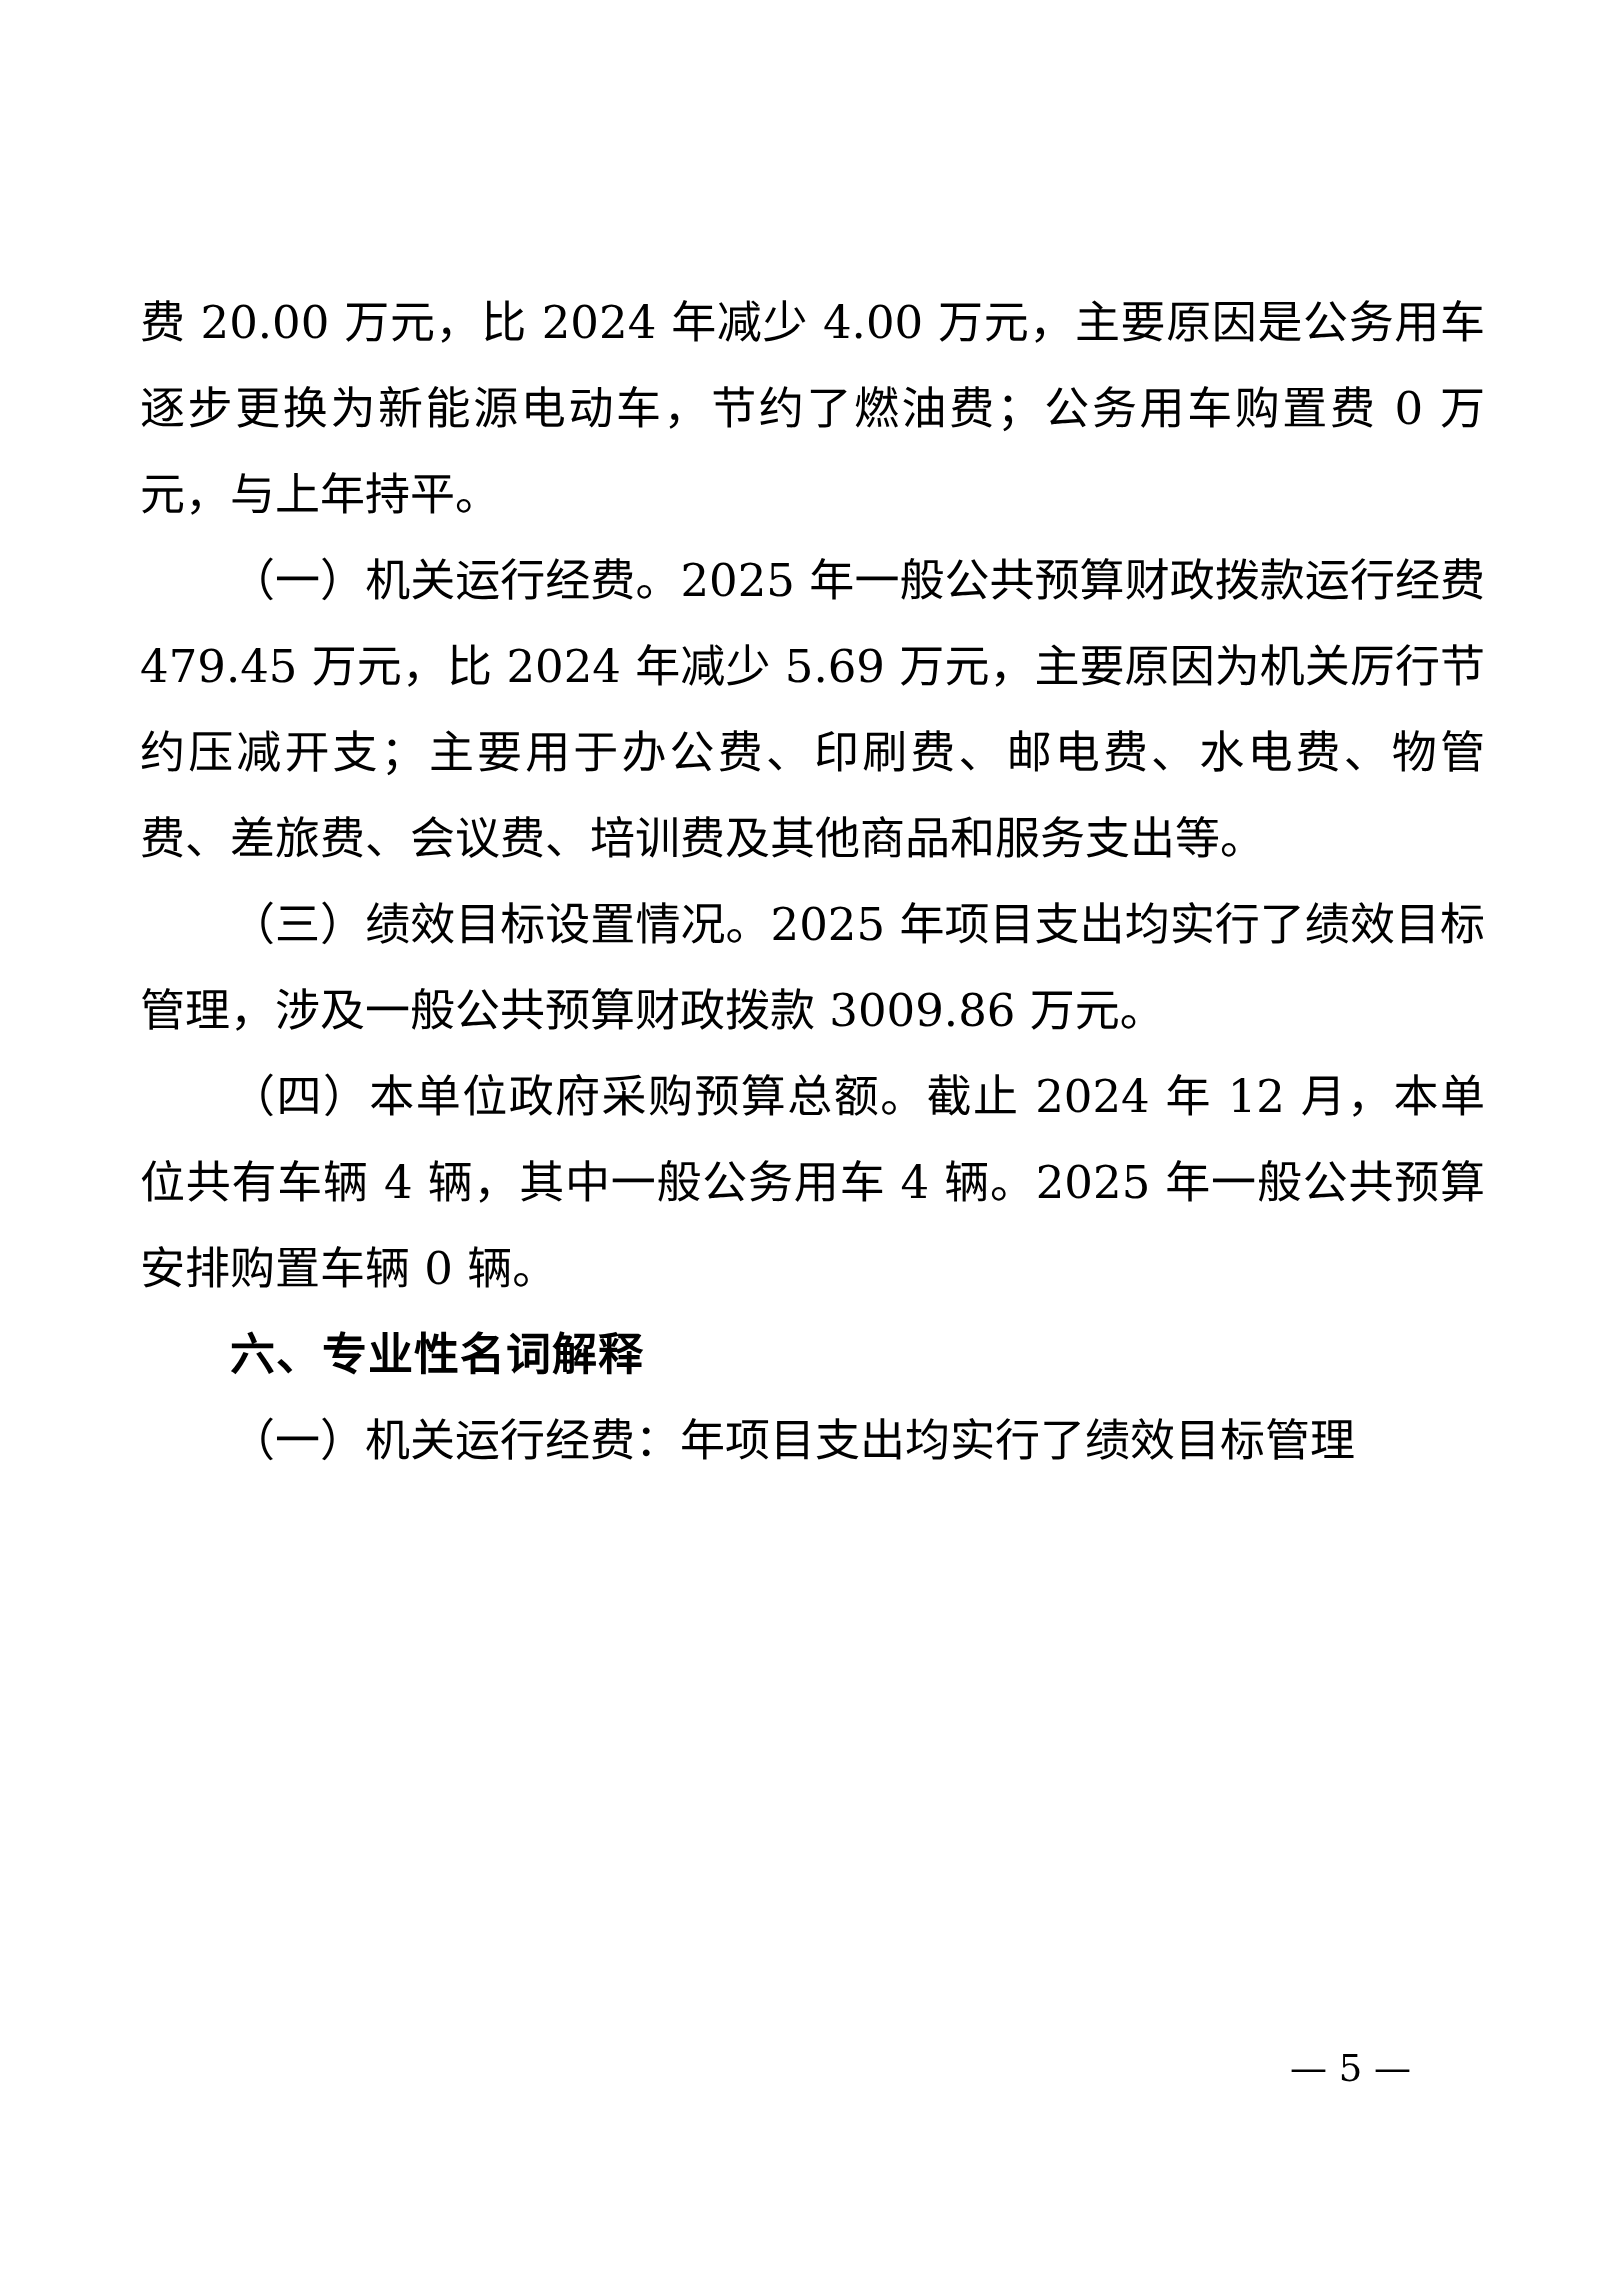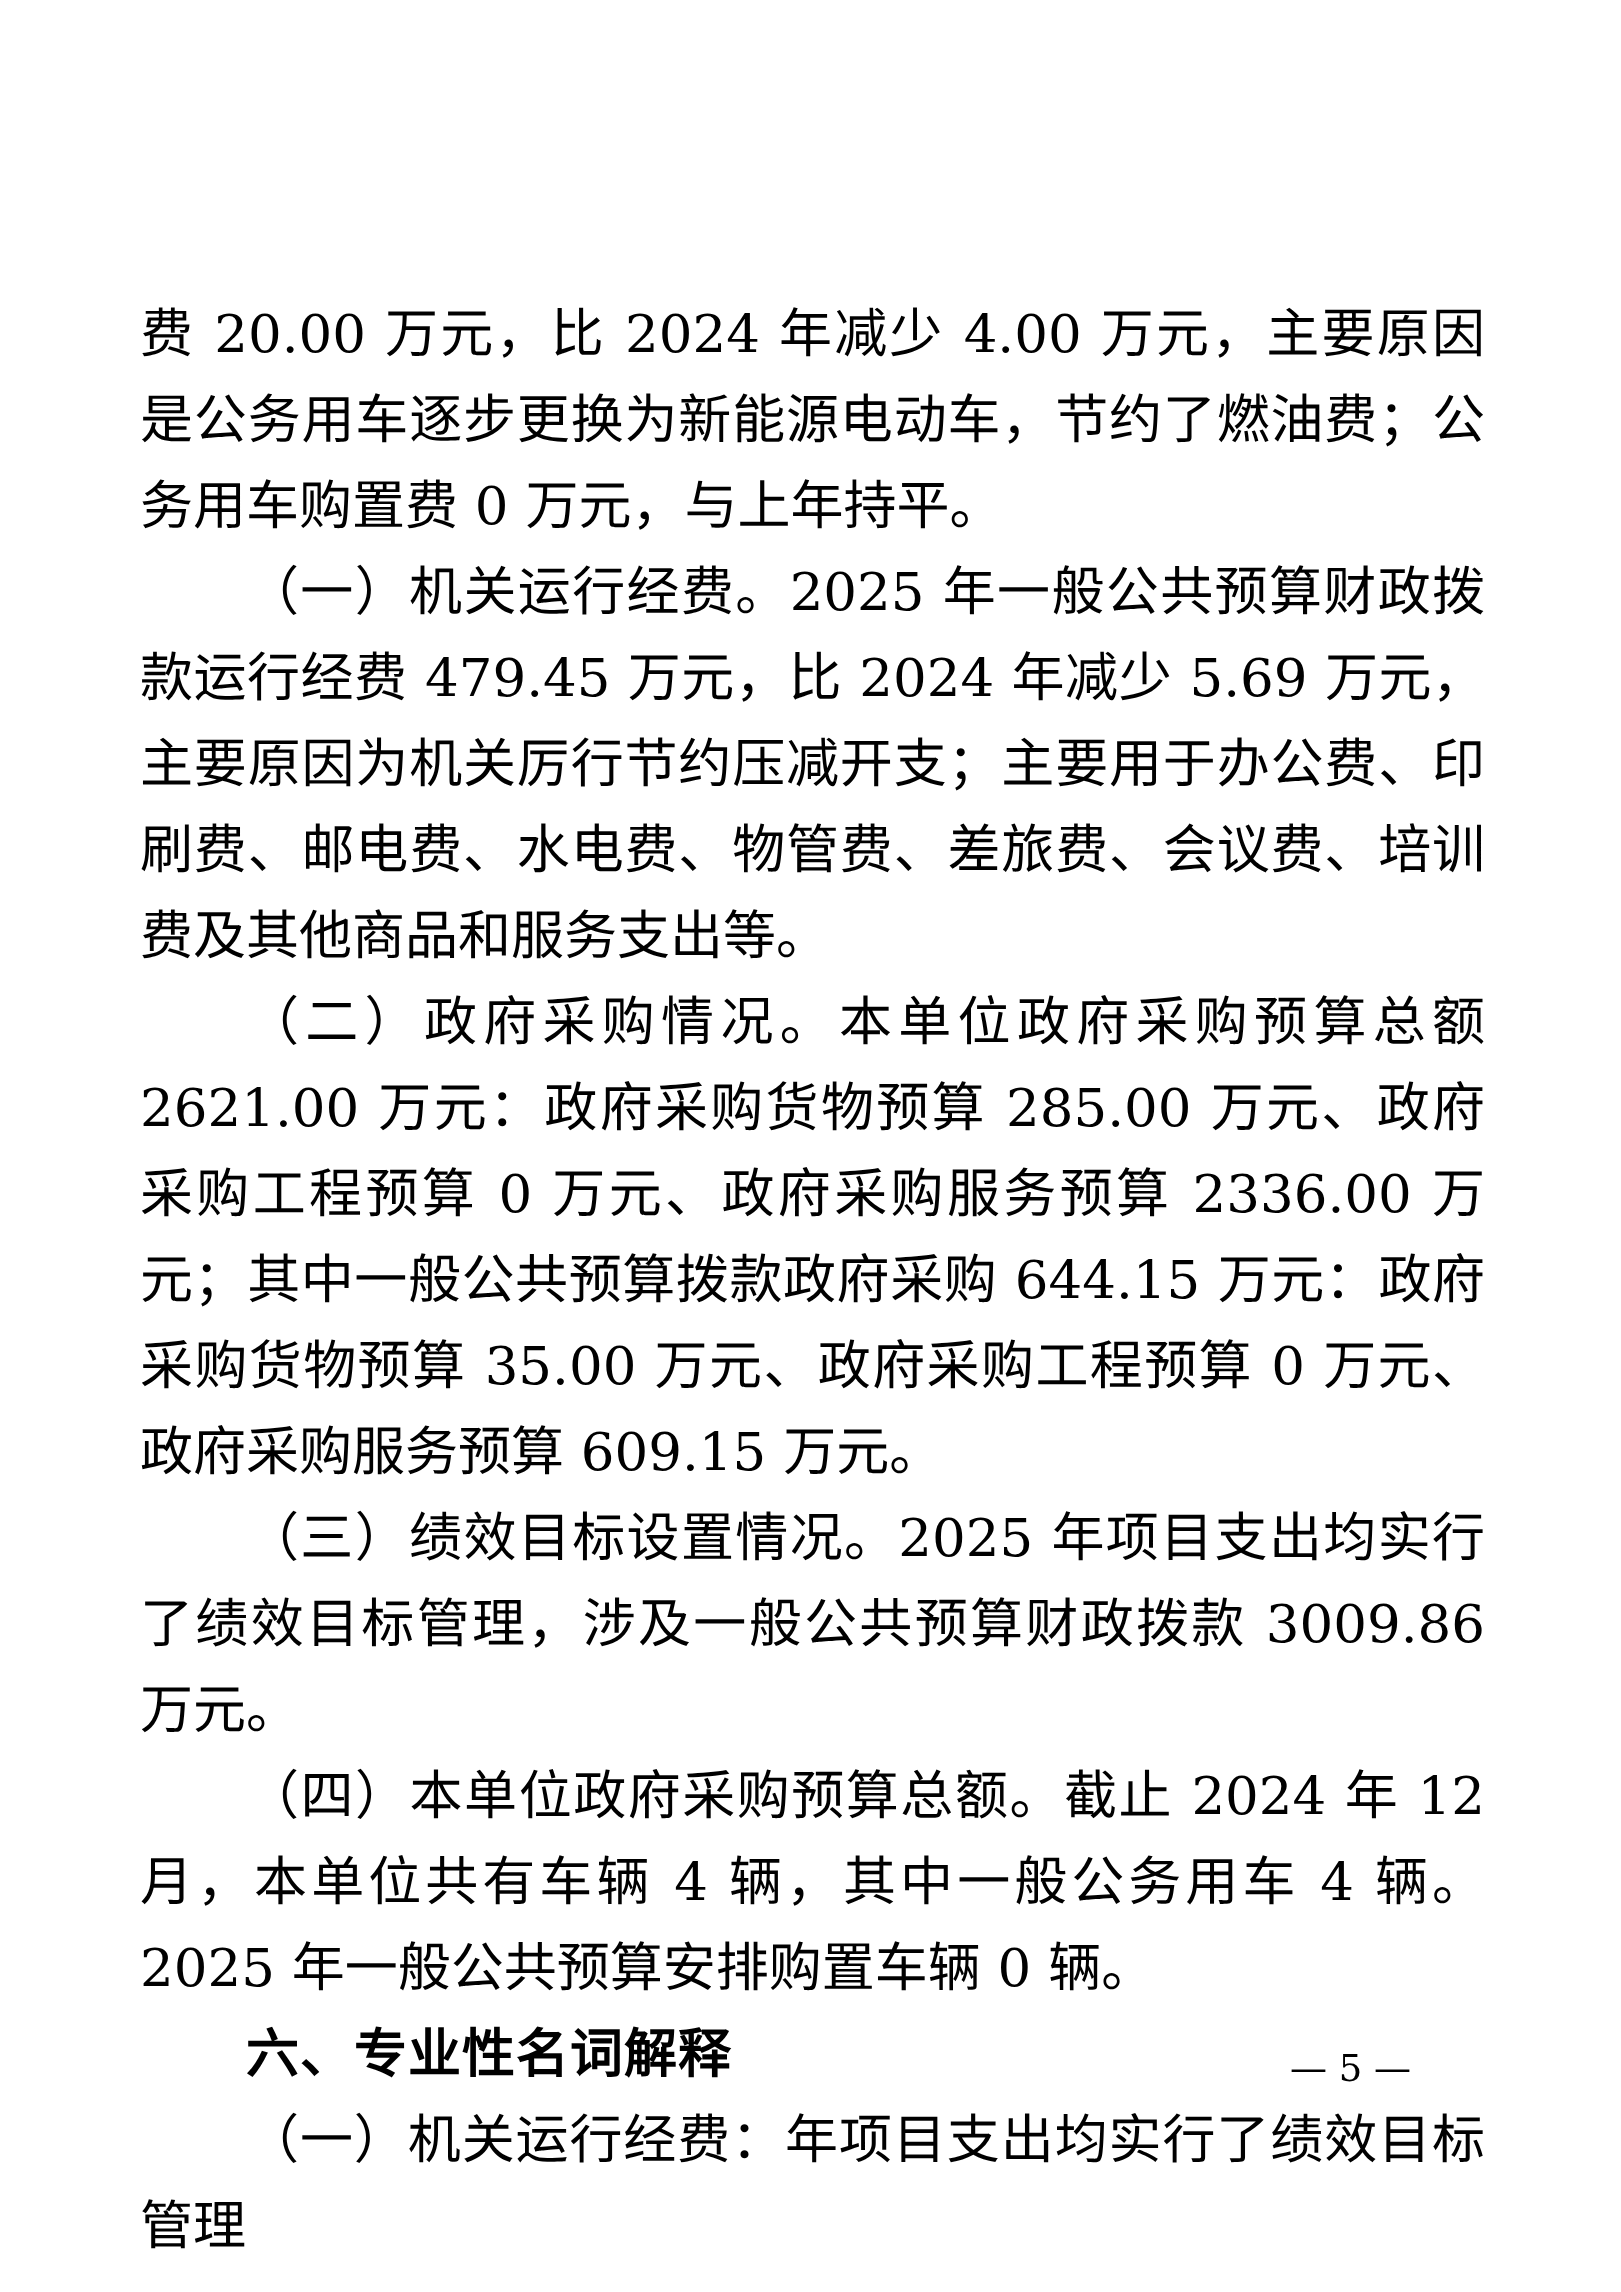--- a/index.html
+++ b/index.html
@@ -13,23 +13,23 @@
     font-family: "DejaVu Serif", serif;
   }
   .page {
     position: absolute;
     inset: 0;
     background: #ffffff;
   }
   .content {
     position: absolute;
     left: 140px;
-    top: 291px;
+    top: 280px;
     width: 1345px;
-    font-size: 53px;
+    font-size: 45px;
     line-height: 86px;
     text-align: justify;
     text-align-last: left;
   }
   .para { text-indent: 2em; }
   .para.no-indent { text-indent: 0; }
   .lead { font-weight: 400; }
   .heading {
     text-indent: 2em;
     font-weight: bold;
@@ -50,21 +50,20 @@
 <body>
 
 <div class="page">
   <div class="content">
 
     <p class="para no-indent"><span>费 20.00 万元，比 2024 年减少 4.00 万元，主要原因是公务用车逐步更换为新能源电动车，节约了燃油费；公务用车购置费 0 万元，与上年持平。</span></p>
 
 
     <p class="para"><span class="lead">（一）机关运行经费。</span><span>2025 年一般公共预算财政拨款运行经费 479.45 万元，比 2024 年减少 5.69 万元，主要原因为机关厉行节约压减开支；主要用于办公费、印刷费、邮电费、水电费、物管费、差旅费、会议费、培训费及其他商品和服务支出等。</span></p>
 
-    <p class="para"><span class="lead">（二）政府采购情况。</span><span>本单位政府采购预算总额 2621.00 万元：政府采购货物预算 285.00 万元、政府采购工程预算 0 万元、政府采购服务预算 2336.00 万元；其中一般公共预算拨款政府采购 644.15 万元：政府采购货物预算 35.00 万元、政府采购工程预算 0 万元、政府采购服务预算 609.15 万元。</span></p>
 
     <p class="para"><span class="lead">（三）绩效目标设置情况。</span><span>2025 年项目支出均实行了绩效目标管理，涉及一般公共预算财政拨款 3009.86 万元。</span></p>
 
     <p class="para"><span class="lead">（四）本单位政府采购预算总额。</span><span>截止 2024 年 12 月，本单位共有车辆 4 辆，其中一般公务用车 4 辆。2025 年一般公共预算安排购置车辆 0 辆。</span></p>
 
     <p class="heading"><span>六、专业性名词解释</span></p>
 
     <p class="para"><span class="lead">（一）机关运行经费：</span><span>年项目支出均实行了绩效目标管理</span></p>
 
   </div>

